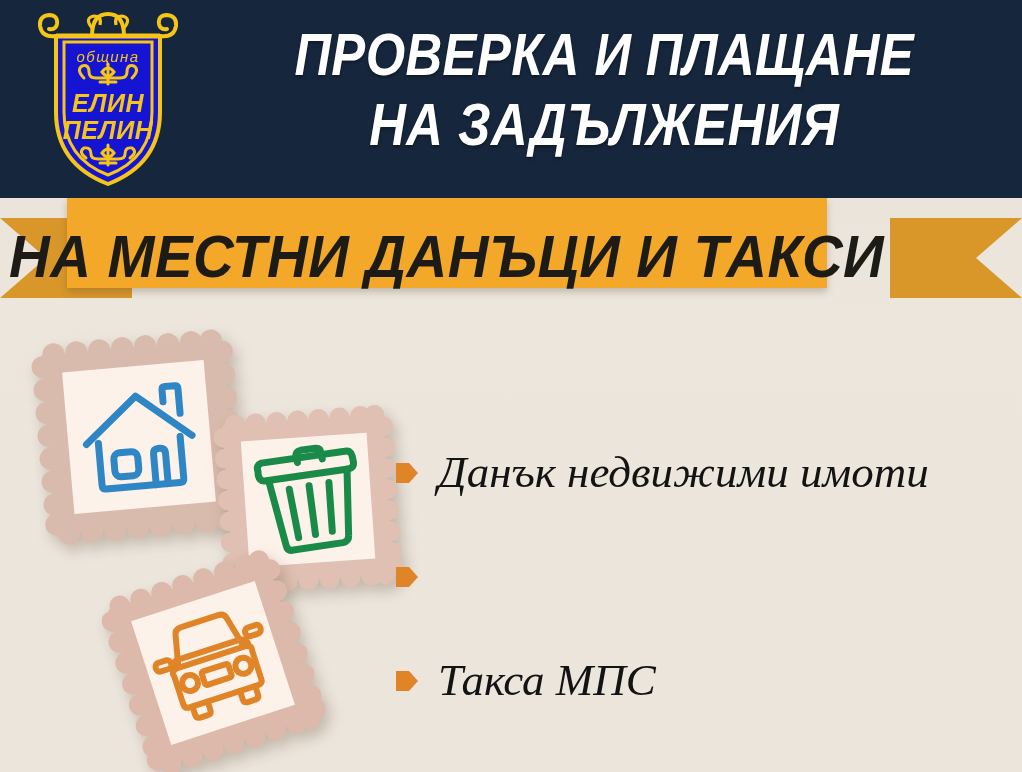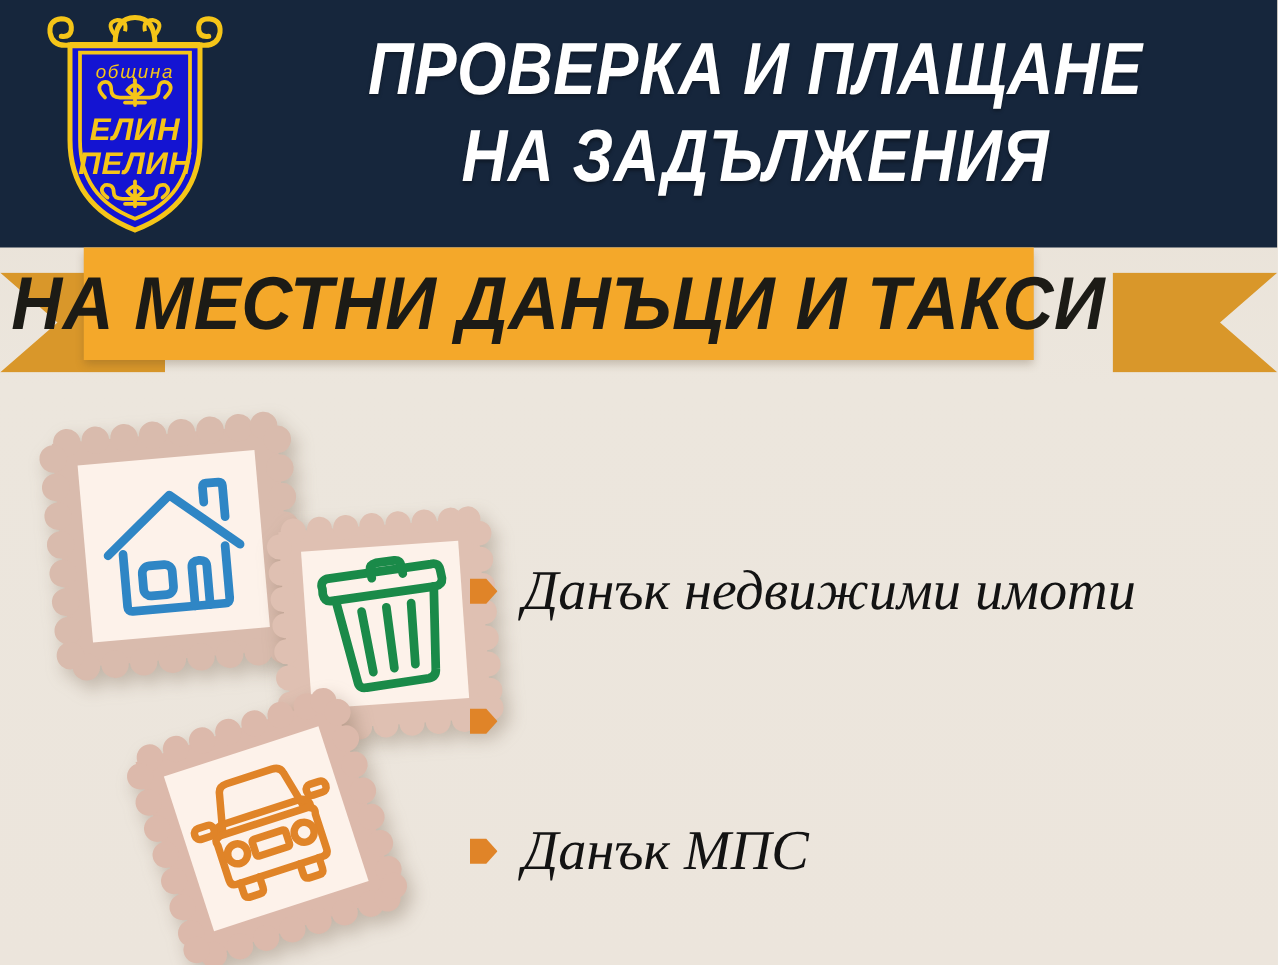--- a/index.html
+++ b/index.html
@@ -99,21 +99,21 @@
     clip-path: polygon(0 0, 132px 0, 86px 40px, 132px 80px, 0 80px);
   }
   #ribbon-band {
     position: absolute;
     left: 67px;
     top: 0;
     width: 760px;
     height: 90px;
     background: #f4a82a;
     display: flex;
-    align-items: center;
+    align-items: flex-end;
     justify-content: center;
     box-shadow: 0 4px 7px rgba(90,70,40,0.28);
   }
   #ribbon-text {
     color: #1c1b16;
     font-family: "Liberation Sans Narrow", "Liberation Sans", sans-serif;
     font-weight: bold;
     font-size: 60px;
     line-height: 62px;
     transform: scaleX(0.94);
@@ -138,21 +138,21 @@
   }
   .stamp svg { display: block; }
 
   #stamp-house   { left: 14px;  top: 312px; }
   #stamp-trash   { left: 200px; top: 392px; }
   #stamp-car     { left: 88px;  top: 538px; }
 
   
   #bullets {
     position: absolute;
-    left: 376px;
+    left: 396px;
     top: 420px;
     width: 620px;
     z-index: 4;
   }
   .bullet-row {
     display: flex;
     align-items: center;
     height: 104px;
   }
   .bullet-marker {
@@ -415,18 +415,18 @@
         </svg>
       </span>
     </div>
 
     <div class="bullet-row">
       <span class="bullet-marker">
         <svg width="22" height="24" viewBox="0 0 22 24">
           <path d="M0 2 L13 2 L22 12 L13 22 L0 22 Z" fill="#e08428"></path>
         </svg>
       </span>
-      <span class="bullet-label">Данък МПС</span>
+      <span class="bullet-label">Такса МПС</span>
     </div>
 
   </div>
 
 </div>
 
 </body></html>

